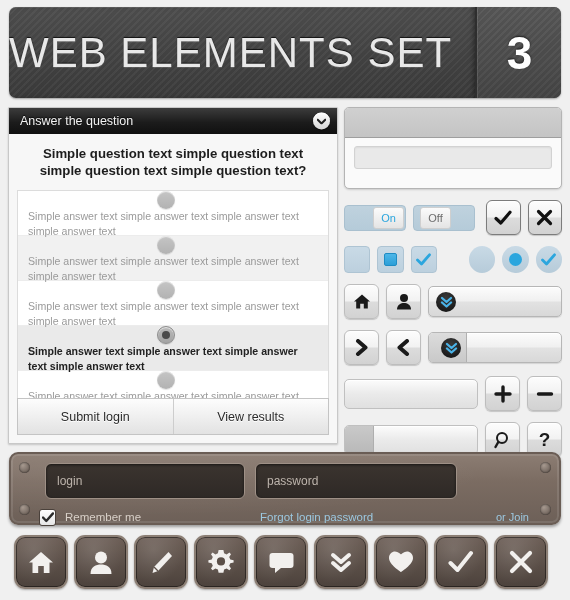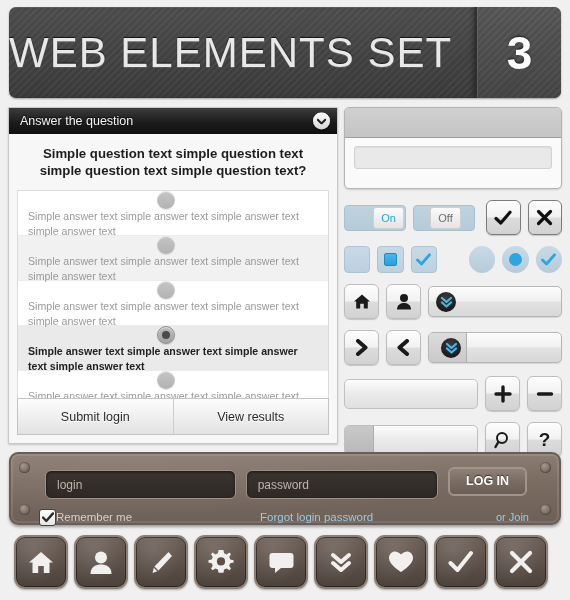--- a/index.html
+++ b/index.html
@@ -163,21 +163,21 @@
   }
   .toggle .knob {
     position: absolute; top: 1px; width: 31px; height: 22px;
     border-radius: 3px;
     background: linear-gradient(to bottom, #fbfbfb, #e4e4e4);
     border: 1px solid #cfcfcf;
     display: flex; align-items: center; justify-content: center;
     font-size: 11px;
   }
   .toggle.on .knob { right: 1px; color: #2ba6de; }
-  .toggle.off .knob { left: 16px; color: #6d6d6d; }
+  .toggle.off .knob { left: 6px; color: #6d6d6d; }
 
   .sq-btn {
     width: 35px; height: 35px; border-radius: 6px;
     background: linear-gradient(to bottom, #fdfdfd 0%, #f2f2f2 48%, #dcdcdc 52%, #d2d2d2 100%);
     border: 1px solid #7c7c7c;
     box-shadow: inset 0 1px 0 #fff, 0 1px 1px rgba(0,0,0,0.18);
     display: flex; align-items: center; justify-content: center;
     cursor: pointer;
   }
   .sq-btn.light { border: 1px solid #bdbdbd; }
@@ -242,26 +242,26 @@
     border-radius: 9px;
     background:
       radial-gradient(ellipse at 20% 30%, rgba(255,255,255,0.07), transparent 60%),
       linear-gradient(to bottom, #8c7d73 0%, #7b6c62 40%, #6d6058 100%);
     border: 2px solid #6a5d55;
     box-shadow: inset 0 0 0 2px rgba(255,255,255,0.10), 0 2px 3px rgba(0,0,0,0.35);
     padding: 9px 12px 8px 12px;
   }
   .login-top { display: flex; align-items: center; gap: 10px; }
   .login-field {
-    height: 29px; border-radius: 6px;
+    height: 36px; border-radius: 6px;
     background: linear-gradient(to bottom, #3b342f, #2e2926);
     border: 1px solid #9e9086;
     box-shadow: inset 0 1px 3px rgba(0,0,0,0.6);
     display: flex; align-items: center; padding: 0 11px;
-    color: #bdb4ac; font-size: 12px; margin-top: 7px;
+    color: #bdb4ac; font-size: 12px;
   }
   .login-field.a { width: 200px; }
   .login-field.b { width: 202px; }
   .login-btn {
     margin-left: auto;
     width: 83px; height: 29px; border-radius: 6px;
     background: linear-gradient(to bottom, #8e8077 0%, #7a6c63 50%, #6b5e56 100%);
     border: 2px solid #a2948a;
     display: flex; align-items: center; justify-content: center;
     color: #fff; font-size: 12.5px; font-weight: bold;
@@ -272,21 +272,21 @@
     display: flex; align-items: center; margin-top: 9px;
     position: relative; height: 18px;
   }
   .lchk {
     width: 17px; height: 17px; border-radius: 3px;
     background: linear-gradient(to bottom, #ffffff, #e6e6e6);
     border: 1px solid #4a413b;
     display: flex; align-items: center; justify-content: center;
     margin-left: 16px;
   }
-  .lbl-remember { color: #d8d0c8; font-size: 11.5px; }
+  .lbl-remember { color: #d8d0c8; font-size: 11.5px; margin-left: 9px; }
   .lnk-forgot {
     position: absolute; left: 237px; color: #9cc8e0; font-size: 11.5px; cursor: pointer;
   }
   .lnk-join {
     position: absolute; right: 18px; color: #9cc8e0; font-size: 11px; cursor: pointer;
   }
   .rivet {
     position: absolute; width: 11px; height: 11px; border-radius: 50%;
     background: radial-gradient(circle at 35% 30%, #a79a90, #5d514a);
     box-shadow: inset 0 0 2px rgba(0,0,0,0.7);
@@ -492,21 +492,20 @@
 
 <div class="loginbar">
   <div class="rivet" style="left:8px;  top:8px;"></div>
   <div class="rivet" style="right:8px; top:8px;"></div>
   <div class="rivet" style="left:8px;  bottom:8px;"></div>
   <div class="rivet" style="right:8px; bottom:8px;"></div>
 
   <div class="login-top">
     <div class="login-field a" style="margin-left:22px">login</div>
     <div class="login-field b">password</div>
-    <div class="login-btn" style="margin-right:20px">LOG IN</div>
   </div>
 
   <div class="login-bot">
     <div class="lchk">
       <svg width="12" height="11" viewBox="0 0 12 11">
           <path d="M1 5.5 L4.3 9 L11 1.4" stroke="#2b2b2b" stroke-width="2.4" fill="none" stroke-linecap="round" stroke-linejoin="round"></path>
         </svg>
     </div>
     <div class="lbl-remember">Remember me</div>
     <div class="lnk-forgot">Forgot login password</div>

